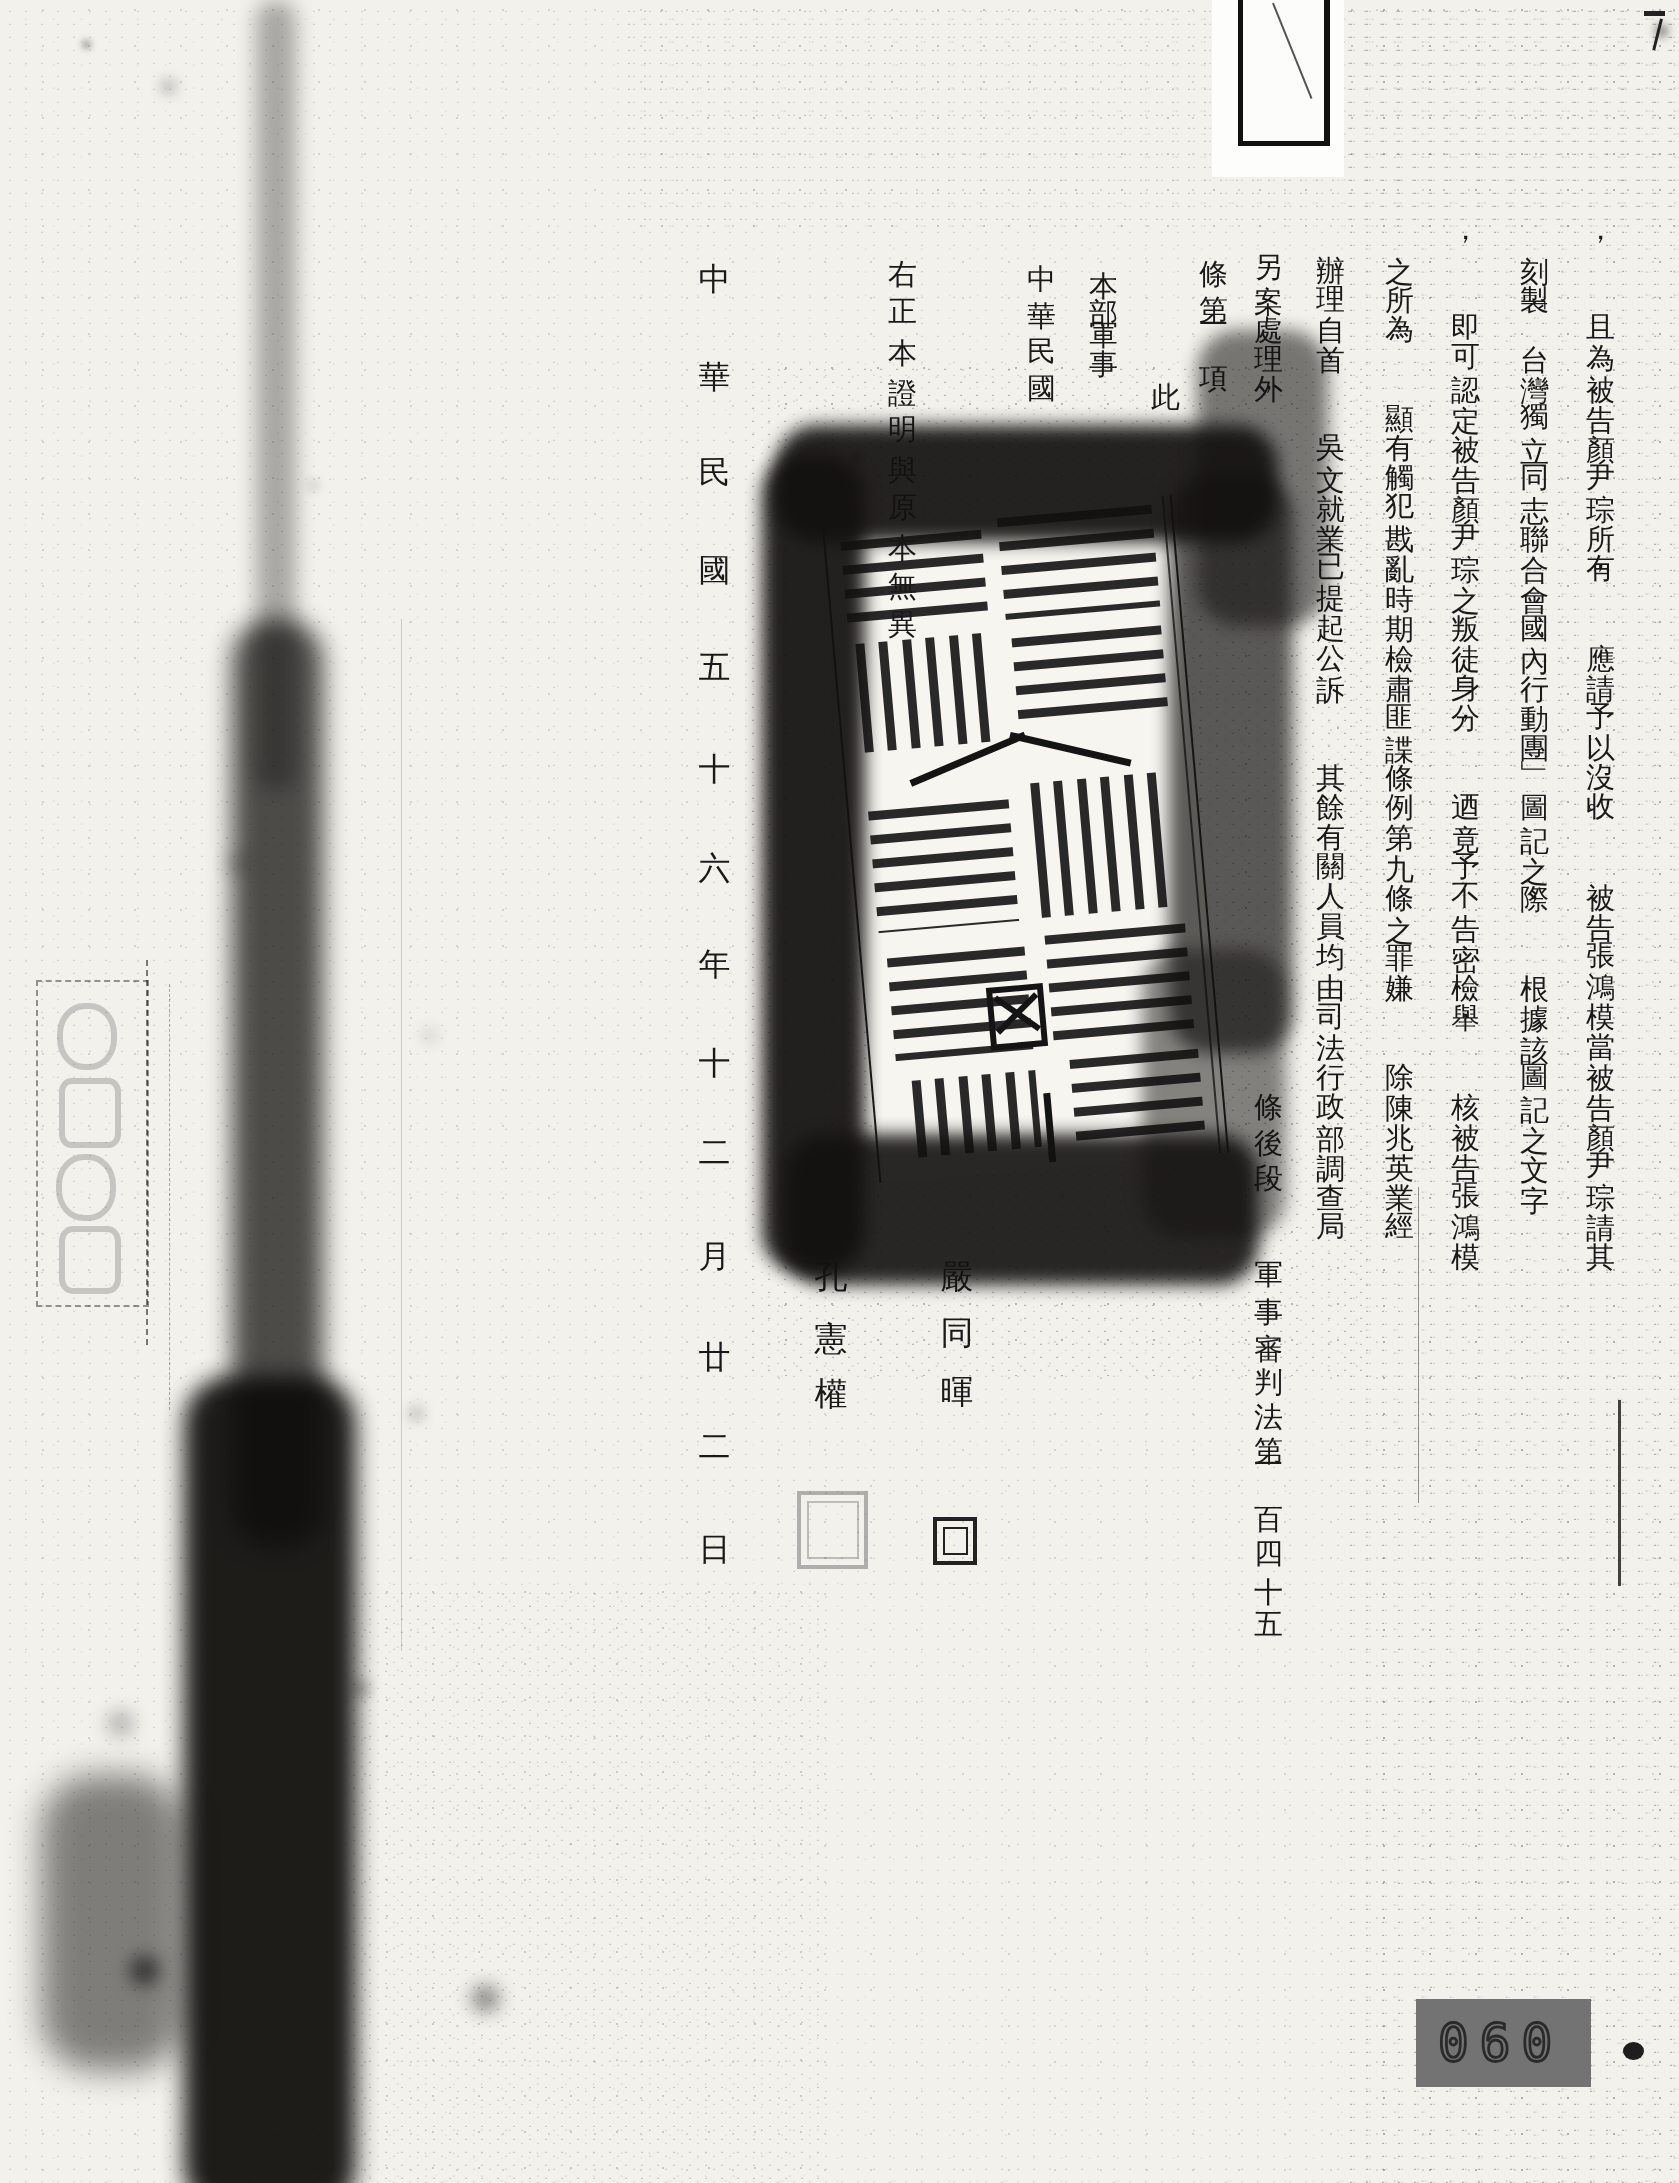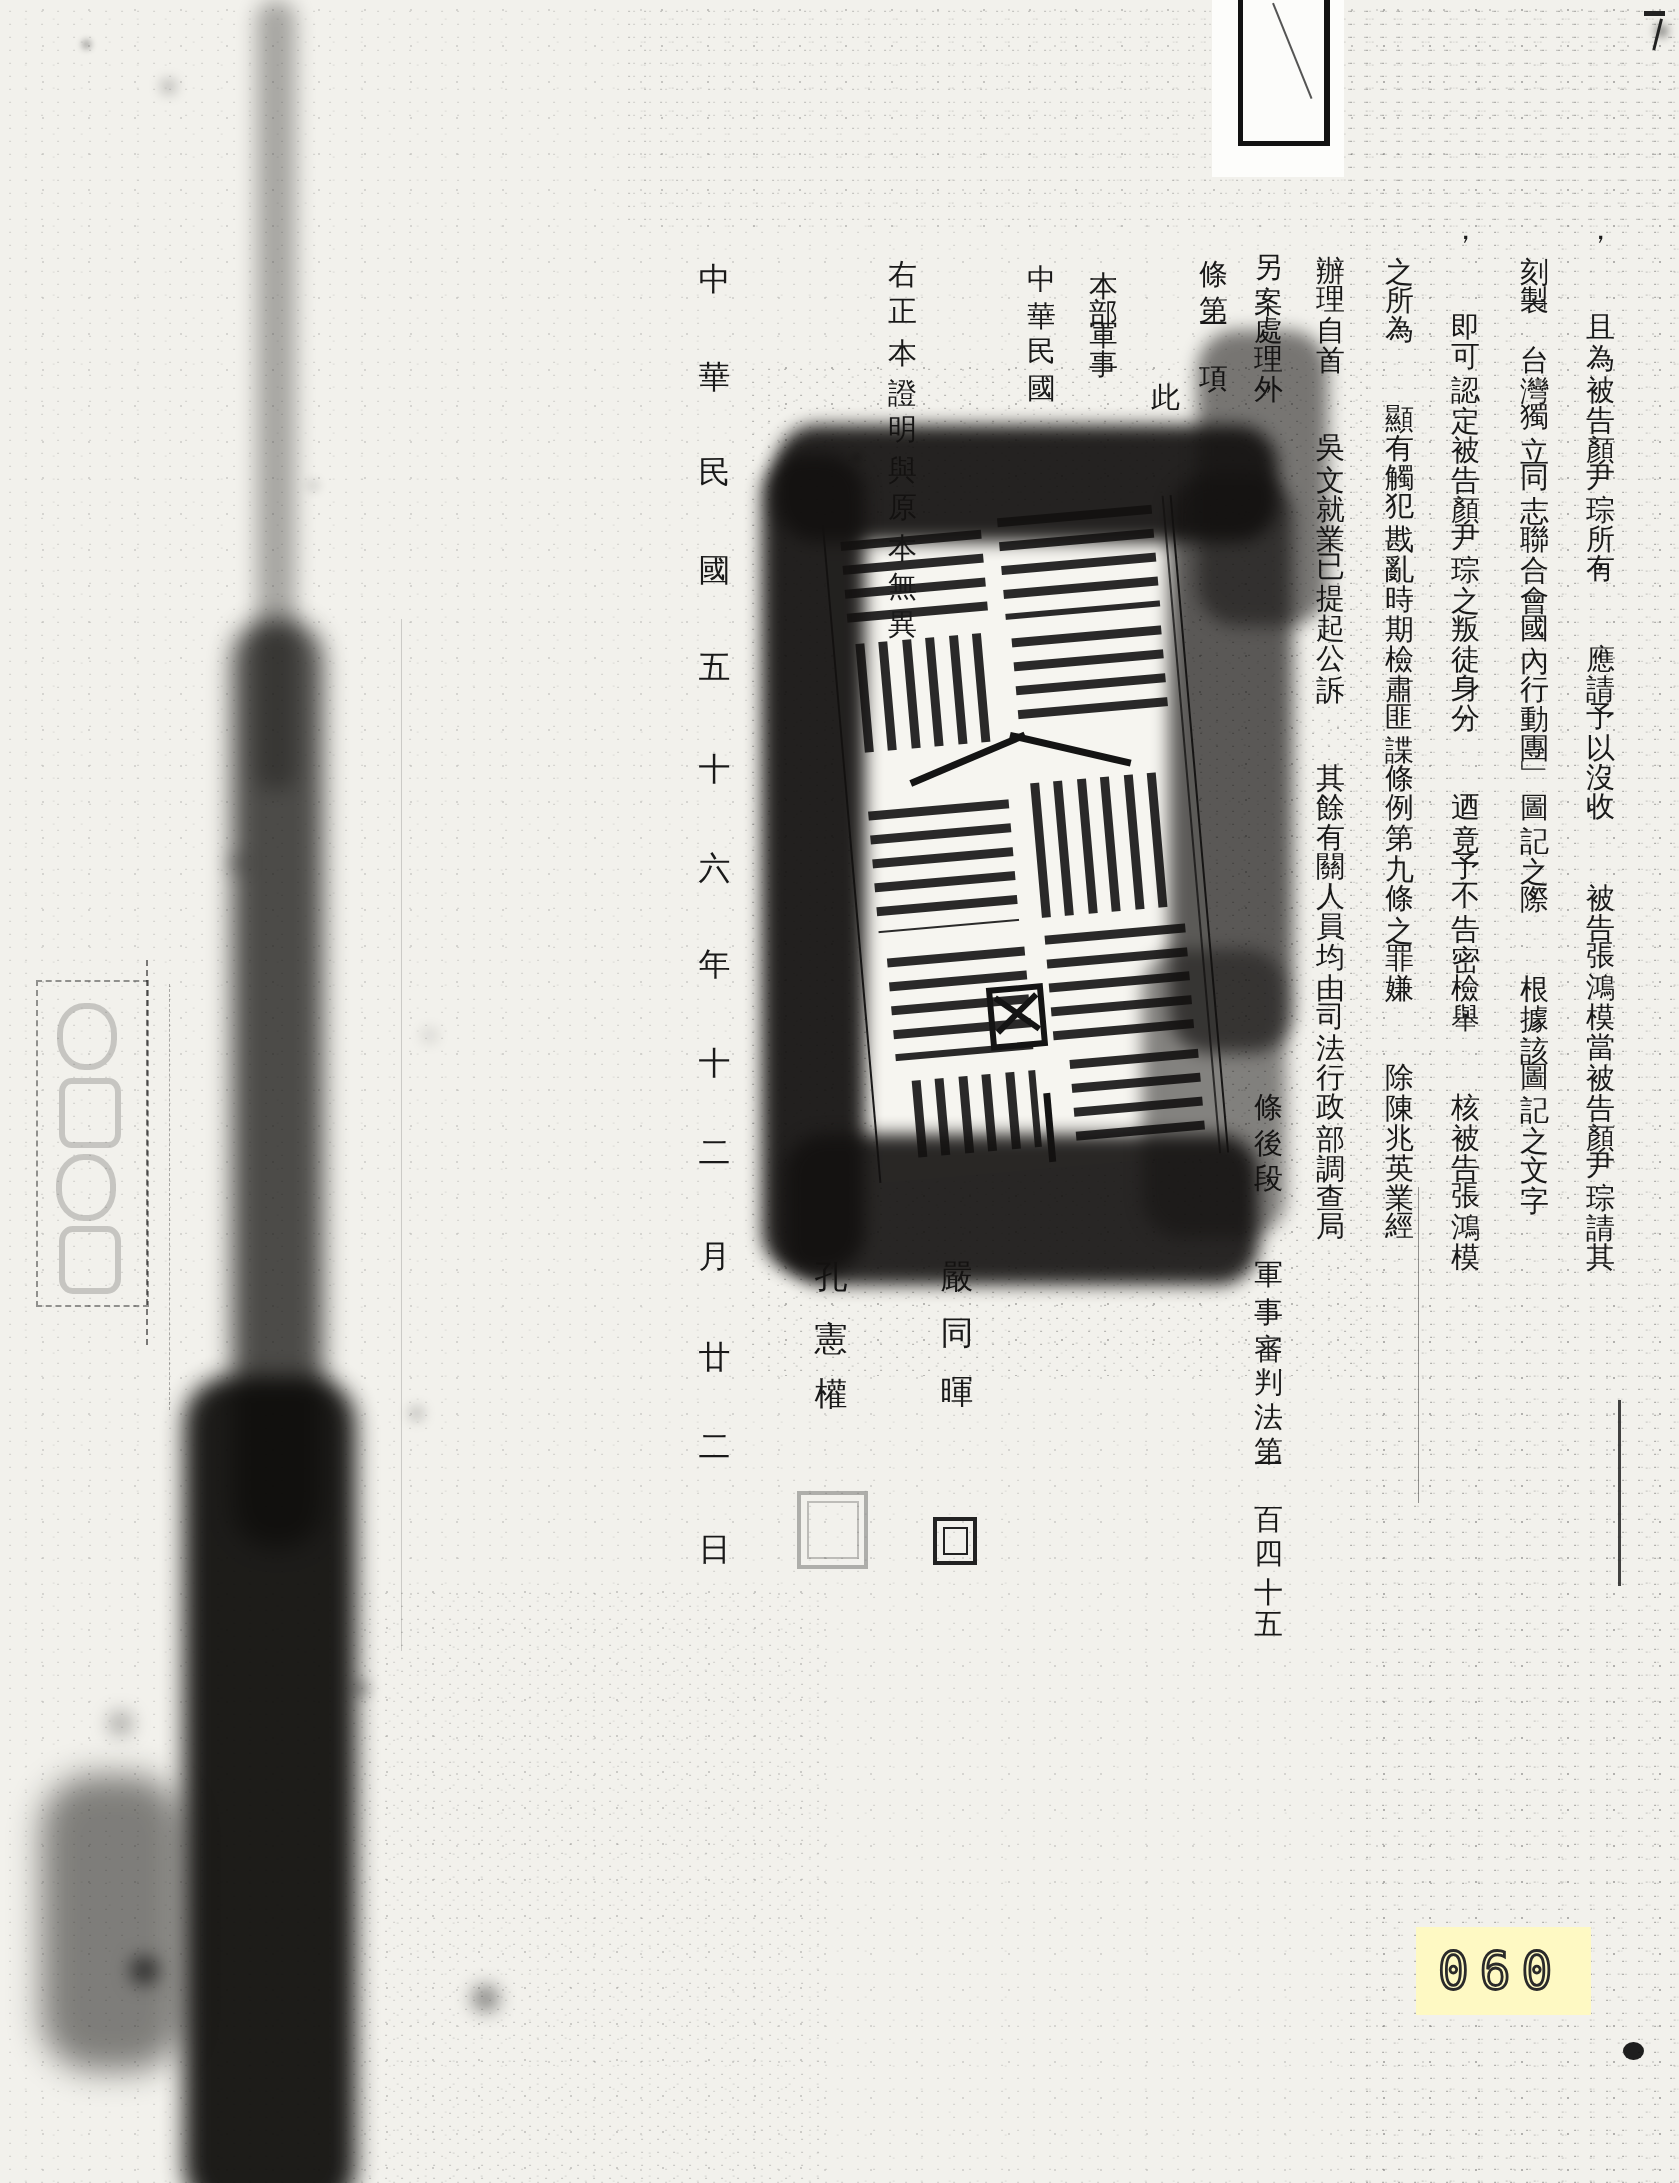--- a/index.html
+++ b/index.html
@@ -40,21 +40,21 @@
   
   #tab-backing{position:absolute;left:1212px;top:0;width:132px;height:177px;background:#fdfdfb;z-index:6;}
   #top-tab{position:absolute;left:1238px;top:-5.5px;width:81px;height:146px;background:#fcfcfa;
      border-left:5.5px solid #121212;border-right:6.9px solid #121212;border-bottom:5.5px solid #121212;z-index:7;}
   #tab-scratch{position:absolute;left:29px;top:8.3px;width:2.1px;height:103px;background:#2a2a2a;
      transform:rotate(-22deg);transform-origin:top;opacity:.8;}
   #side-stamp{position:absolute;left:36px;top:980px;width:109px;height:323px;
      border:2.1px dashed rgba(0,0,0,.4);z-index:3;}
   .ghost{position:absolute;border:6.2px solid rgba(0,0,0,.18);border-radius:46%;}
   .foldline{position:absolute;width:0;pointer-events:none;}
-  #pagenum-patch{position:absolute;left:1416px;top:1927px;width:175px;height:88px;background:#fef9c3;z-index:6;}
+  #pagenum-patch{position:absolute;left:1416px;top:1999px;width:175px;height:88px;background:#737373;z-index:6;}
   #pagenum{position:absolute;left:22px;top:15px;font-size:51px;letter-spacing:11px;
      font-family:"DejaVu Sans Mono",monospace;color:transparent;-webkit-text-stroke:2.8px #2a2a2a;}
   #name-mark{position:absolute;left:1618px;top:1400px;width:2.8px;height:186px;background:#222;z-index:4;opacity:.85;}
   #crease{position:absolute;left:1418px;top:1187px;width:1.4px;height:316px;background:rgba(0,0,0,.4);z-index:4;}
   .sealglyph{position:absolute;border:4.1px solid #222;z-index:4;}
   .sealglyph .inner{position:absolute;left:5.5px;top:6.2px;right:5.5px;bottom:6.2px;border:2.8px solid #222;}
   #seal2{border-color:rgba(0,0,0,.28);} #seal2 .inner{border-color:rgba(0,0,0,.22);}
   #corner-mark{position:absolute;left:1644px;top:11px;width:20.6px;height:8.3px;border-top:5.5px solid #222;z-index:6;}
   #corner-mark .tail{position:absolute;right:1.4px;top:2.8px;width:3.4px;height:32px;background:#222;transform:rotate(14deg);transform-origin:top;}
   #ink-dot{position:absolute;left:1623px;top:2042px;width:20.6px;height:18px;background:#0c0c0c;border-radius:50%;opacity:.92;z-index:7;}

